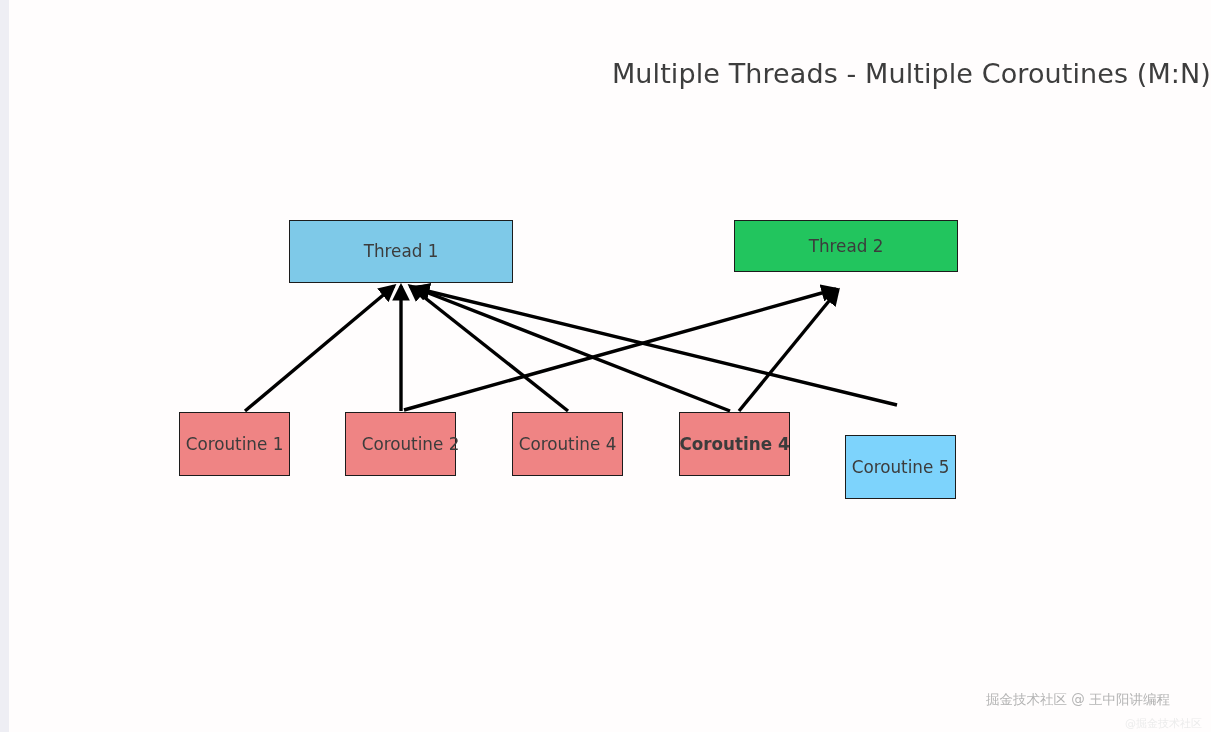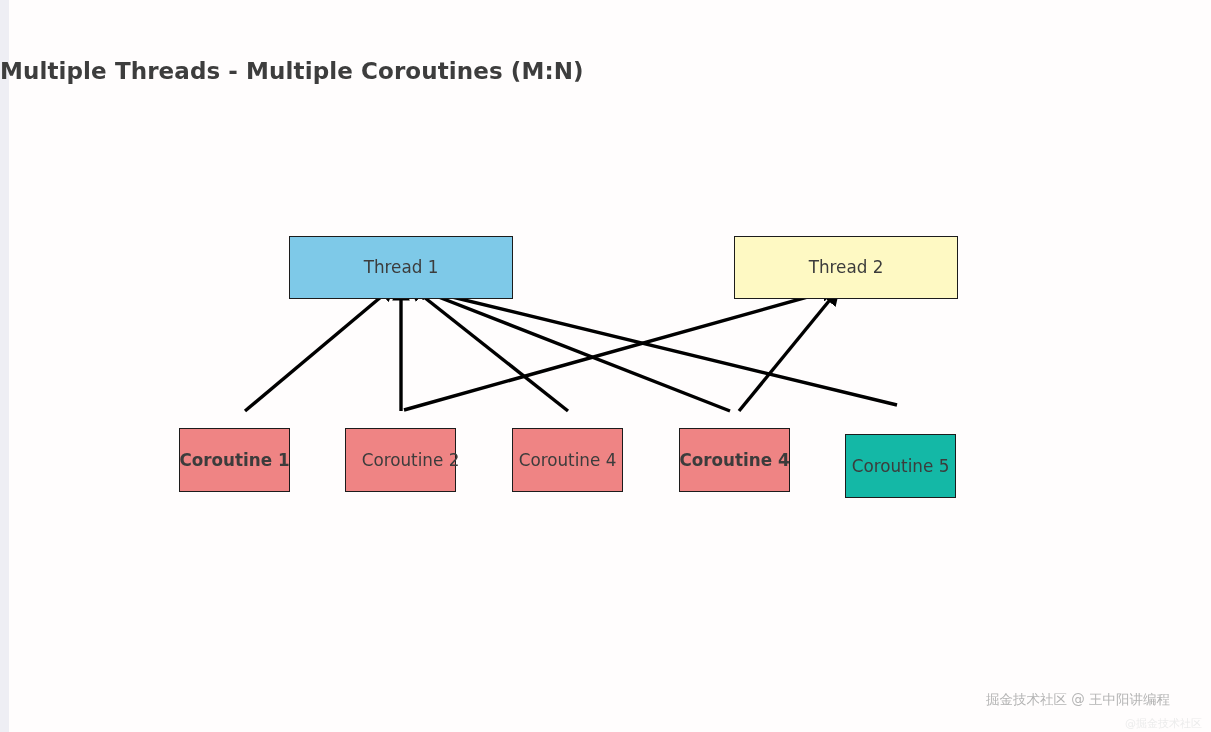--- a/index.html
+++ b/index.html
@@ -37,25 +37,25 @@
     top: 0;
     width: 1202px;
     height: 732px;
     background: #fffdfd;
   }
   #diagram-title {
     position: absolute;
     left: 0;
     top: 58px;
     width: 1211px;
-    text-align: left;
-    font-size: 23px;
+    text-align: right;
+    font-size: 27px;
     color: #3d3d3d;
     letter-spacing: 0.1px;
-    font-weight: 700;
+    font-weight: 400;
     white-space: nowrap;
   }
   #edges-layer {
     position: absolute;
     left: 0;
     top: 0;
     width: 1211px;
     height: 732px;
     pointer-events: none;
   }
@@ -64,21 +64,20 @@
     box-sizing: border-box;
     border: 1.6px solid #1c1c1c;
     display: flex;
     align-items: center;
     justify-content: center;
     color: #3c3c3c;
     font-size: 16.5px;
     font-weight: 400;
     white-space: nowrap;
     line-height: 1;
-    margin-top: 16px;
   }
   .node-thread {
     background: #7ec9e8;
     width: 224px;
     height: 63px;
     font-size: 16.8px;
   }
   .node-coroutine {
     background: #ef8484;
     width: 111px;
@@ -135,36 +134,36 @@
         <line x1="730" y1="411" x2="413" y2="287" stroke="#000000" stroke-width="3.4" stroke-linecap="butt" marker-end="url(#arrowhead)"></line>
         <line x1="897" y1="405" x2="415" y2="288" stroke="#000000" stroke-width="3.4" stroke-linecap="butt" marker-end="url(#arrowhead)"></line>
         <line x1="404" y1="410" x2="836" y2="289" stroke="#000000" stroke-width="3.4" stroke-linecap="butt" marker-end="url(#arrowhead)"></line>
         <line x1="739" y1="411" x2="838" y2="290" stroke="#000000" stroke-width="3.4" stroke-linecap="butt" marker-end="url(#arrowhead)"></line>
       </g>
   </svg>
 
   <div class="node node-thread" style="left: 289px; top: 220px; width: 224px; height: 63px; background: rgb(126, 201, 232); border-color: rgb(28, 28, 28);">
     <span class="node-label">Thread 1</span>
   </div>
-  <div class="node node-thread" style="left: 734px; top: 220px; width: 224px; height: 63px; background: #fef9c3; border-color: rgb(28, 28, 28);">
+  <div class="node node-thread" style="left: 734px; top: 220px; width: 224px; height: 52px; background: #22c55e; border-color: rgb(28, 28, 28);">
     <span class="node-label">Thread 2</span>
   </div>
 
-  <div class="node node-coroutine" style="left: 179px; top: 412px; width: 111px; height: 64px; background: rgb(239, 132, 132); border-color: rgb(28, 28, 28); font-weight: bold;">
+  <div class="node node-coroutine" style="left: 179px; top: 412px; width: 111px; height: 64px; background: rgb(239, 132, 132); border-color: rgb(28, 28, 28);">
     <span class="node-label">Coroutine 1</span>
   </div>
   <div class="node node-coroutine" style="left: 345px; top: 412px; width: 111px; height: 64px; background: rgb(239, 132, 132); border-color: rgb(28, 28, 28); padding-left: 20px;">
     <span class="node-label">Coroutine 2</span>
   </div>
   <div class="node node-coroutine" style="left: 512px; top: 412px; width: 111px; height: 64px; background: rgb(239, 132, 132); border-color: rgb(28, 28, 28);">
     <span class="node-label">Coroutine 4</span>
   </div>
   <div class="node node-coroutine" style="left: 679px; top: 412px; width: 111px; height: 64px; background: rgb(239, 132, 132); border-color: rgb(28, 28, 28); font-weight: bold;">
     <span class="node-label">Coroutine 4</span>
   </div>
-  <div class="node node-coroutine" style="left: 845px; top: 418px; width: 111px; height: 64px; background: #14b8a6; border-color: rgb(28, 28, 28);">
+  <div class="node node-coroutine" style="left: 845px; top: 435px; width: 111px; height: 64px; background: #7dd3fc; border-color: rgb(28, 28, 28);">
     <span class="node-label">Coroutine 5</span>
   </div>
 
   <div id="watermark-primary">掘金技术社区 @ 王中阳讲编程</div>
   <div id="watermark-secondary">@掘金技术社区</div>
 
 </div>
 
 </body></html>

